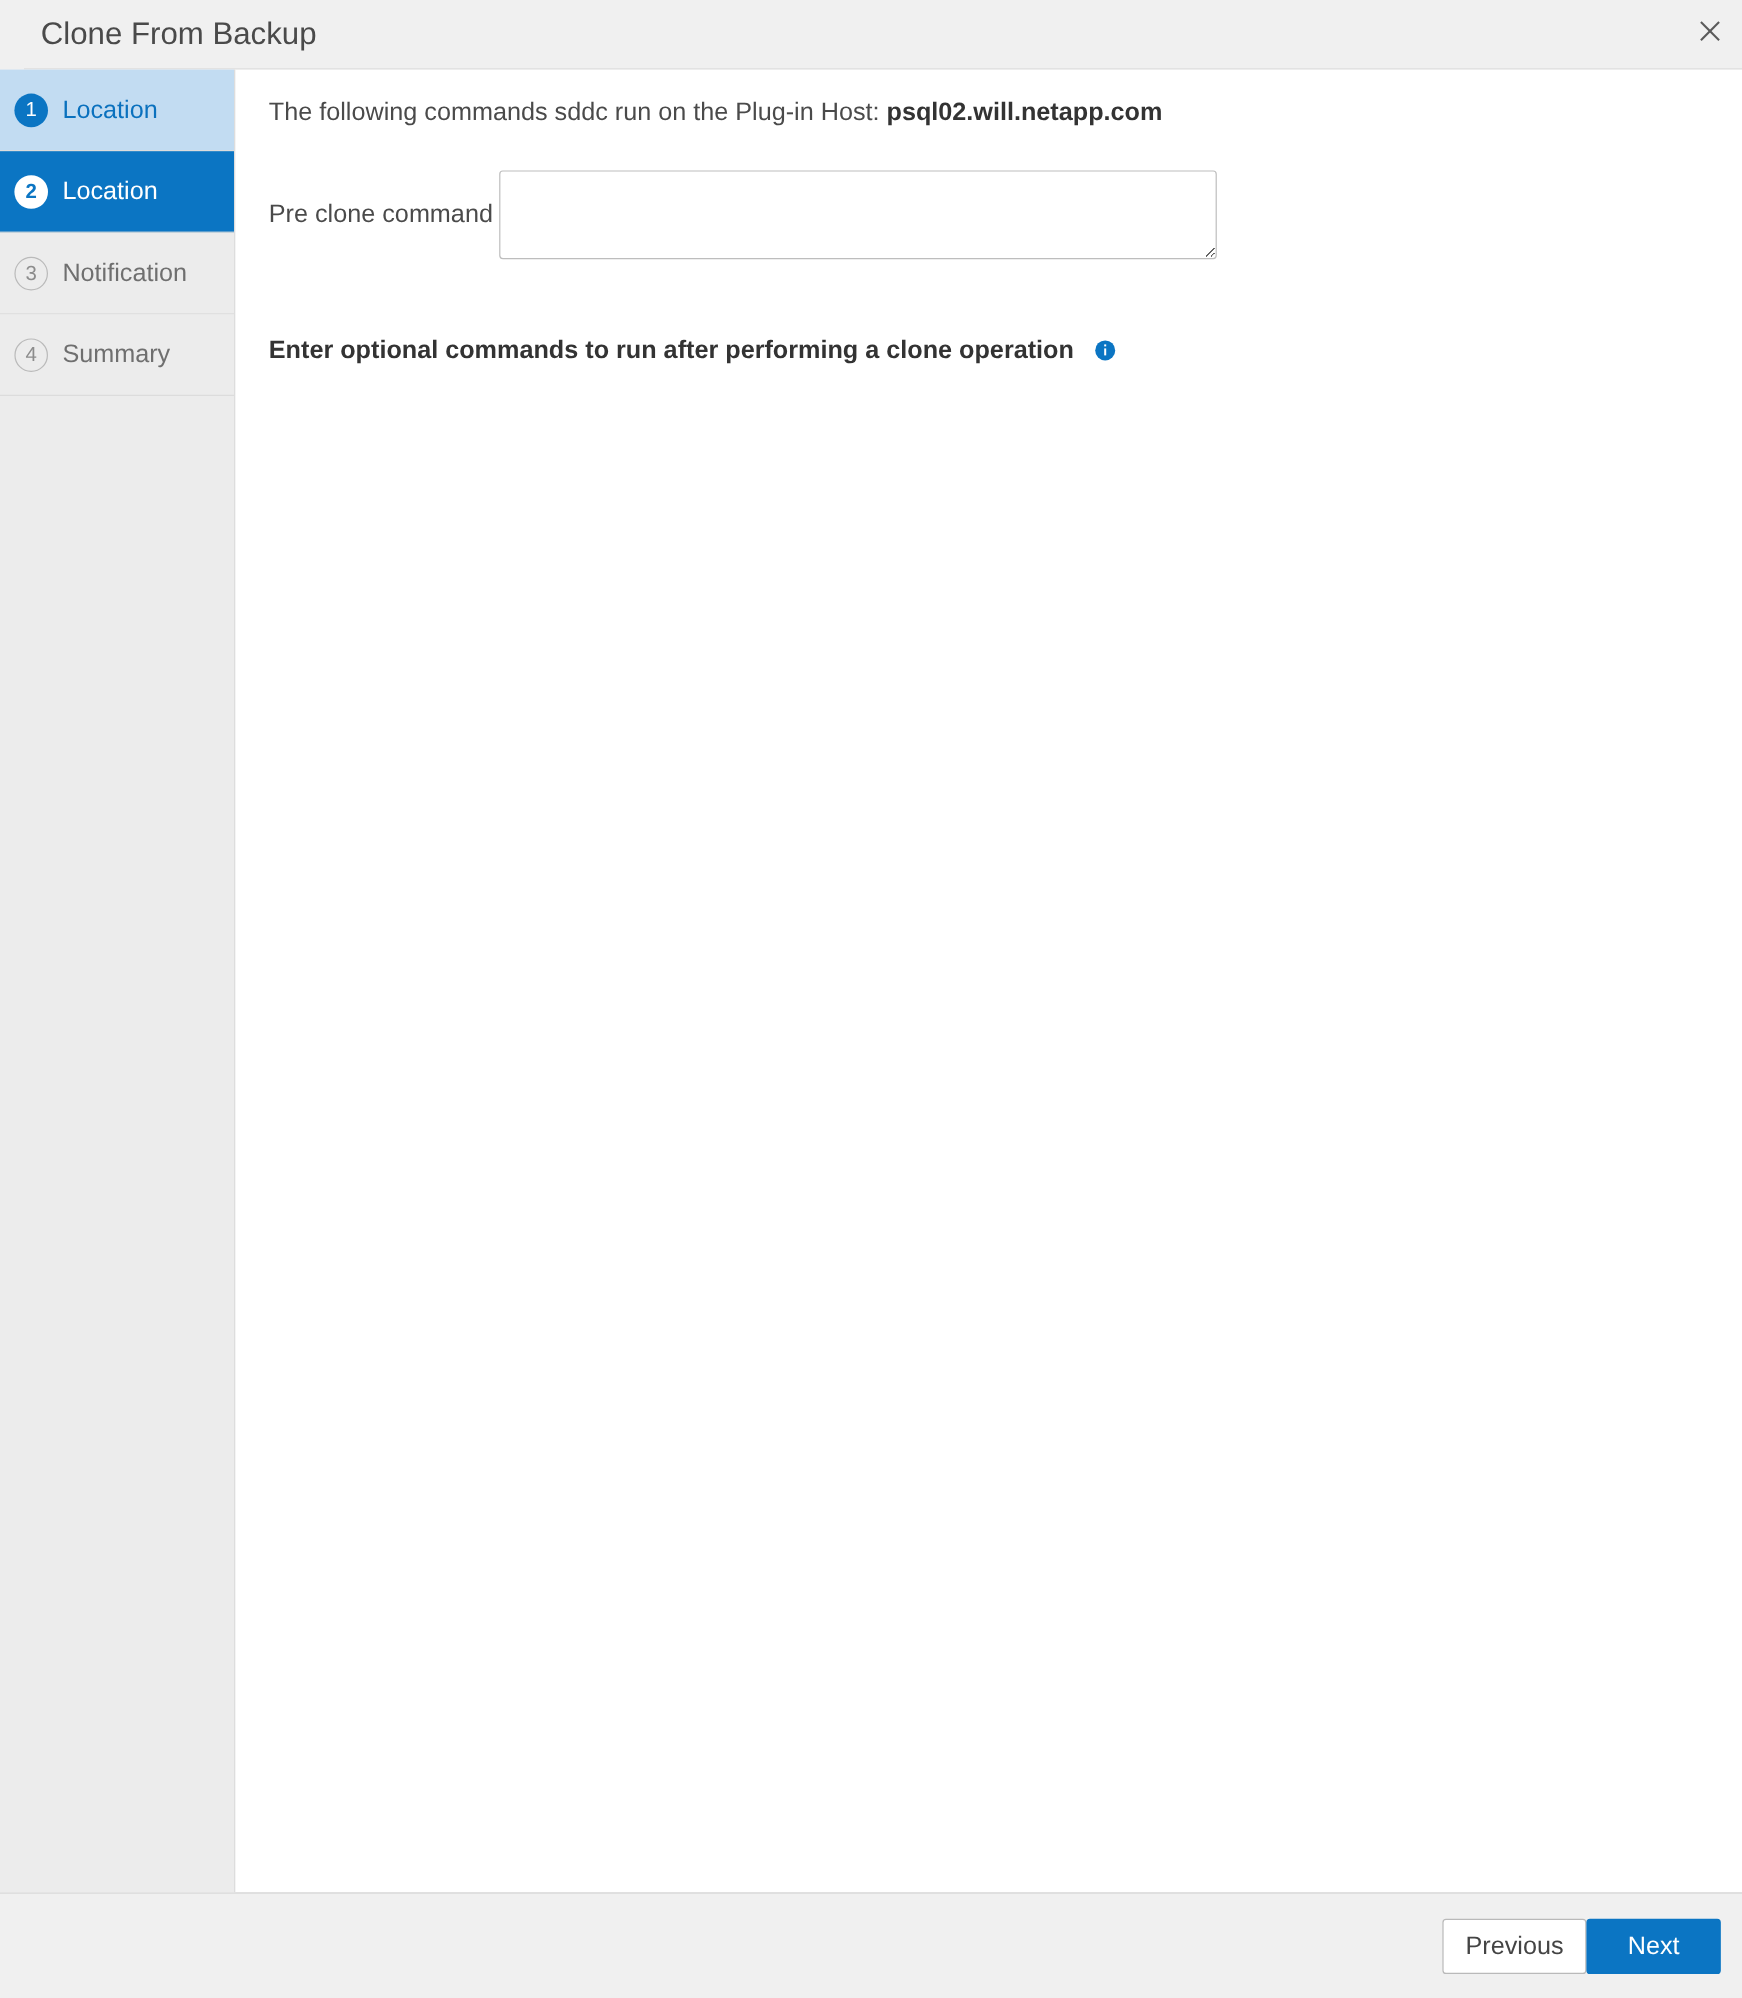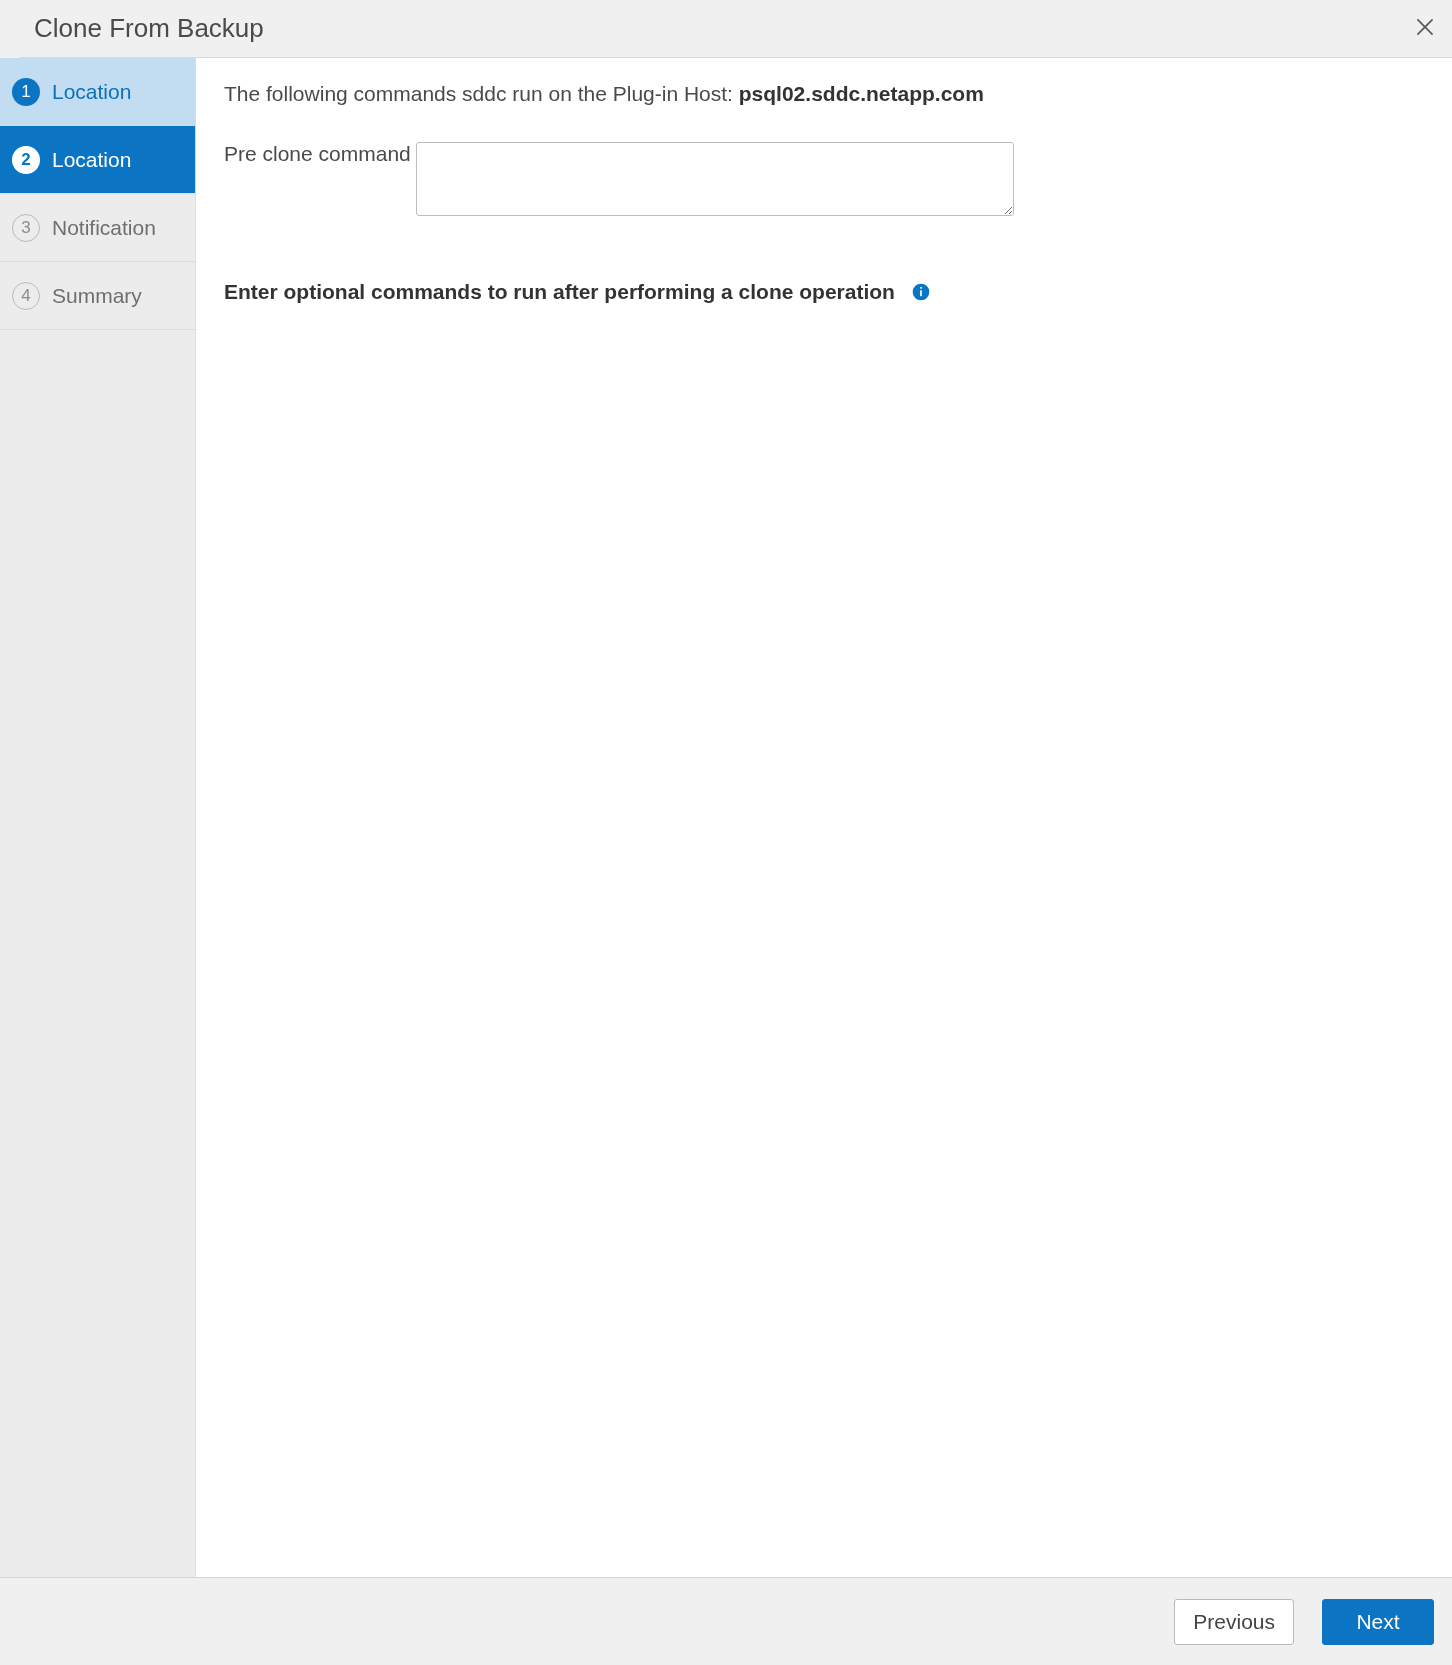--- a/index.html
+++ b/index.html
@@ -114,20 +114,21 @@
     margin-bottom: 34px;
   }
   .info-icon {
     margin-left: 16px;
     color: #0B75C3;
     display: inline-flex;
     align-items: center;
   }
   .field-row {
     display: flex;
+    align-items: center;
     margin-bottom: 64px;
   }
   .field-label {
     width: 192px;
     font-size: 21px;
     color: #4a4a4a;
   }
   textarea {
     width: 598px;
     height: 74px;
@@ -140,21 +141,21 @@
   }
   
   .footer {
     height: 88px;
     background: #f0f0f0;
     border-top: 1px solid #d5d5d5;
     display: flex;
     align-items: center;
     justify-content: flex-end;
     padding-right: 18px;
-    gap: 28px;
+    gap: 0;
   }
   .btn {
     height: 46px;
     min-width: 112px;
     font-size: 21px;
     border-radius: 3px;
     cursor: pointer;
     display: inline-flex;
     align-items: center;
     justify-content: center;
@@ -200,21 +201,21 @@
       <div>Notification</div>
     </div>
     <div class="step step-pending">
       <div class="step-num">4</div>
       <div>Summary</div>
     </div>
   </div>
 
   <div class="main">
     <div class="host-line">
-      <span>The following commands sddc run on the Plug-in Host: </span><span class="host-name">psql02.sddc.netapp.com</span>
+      <span>The following commands sddc run on the Plug-in Host: </span><span class="host-name">psql02.will.netapp.com</span>
     </div>
 
 
     <div class="field-row">
       <div class="field-label">Pre clone command</div>
       <textarea style=""></textarea>
     </div>
 
     <div class="section-heading">
       <span>Enter optional commands to run after performing a clone operation</span>

